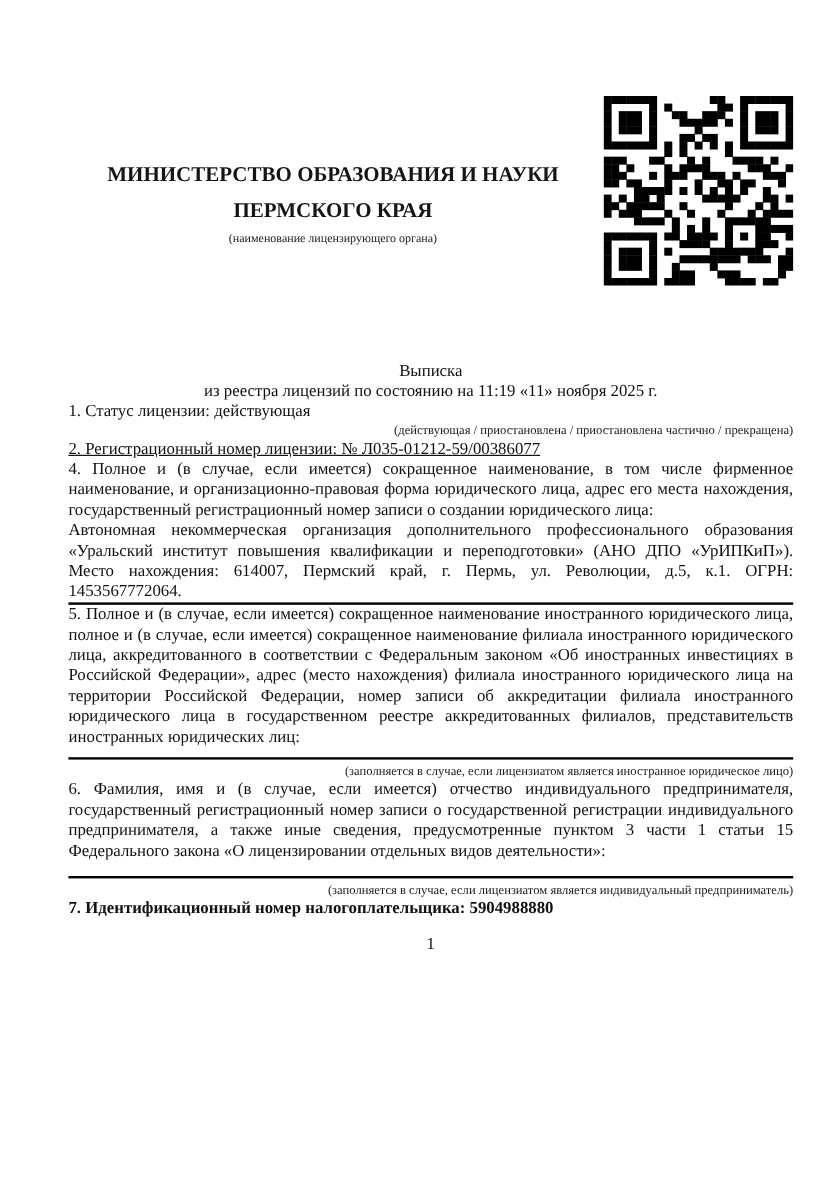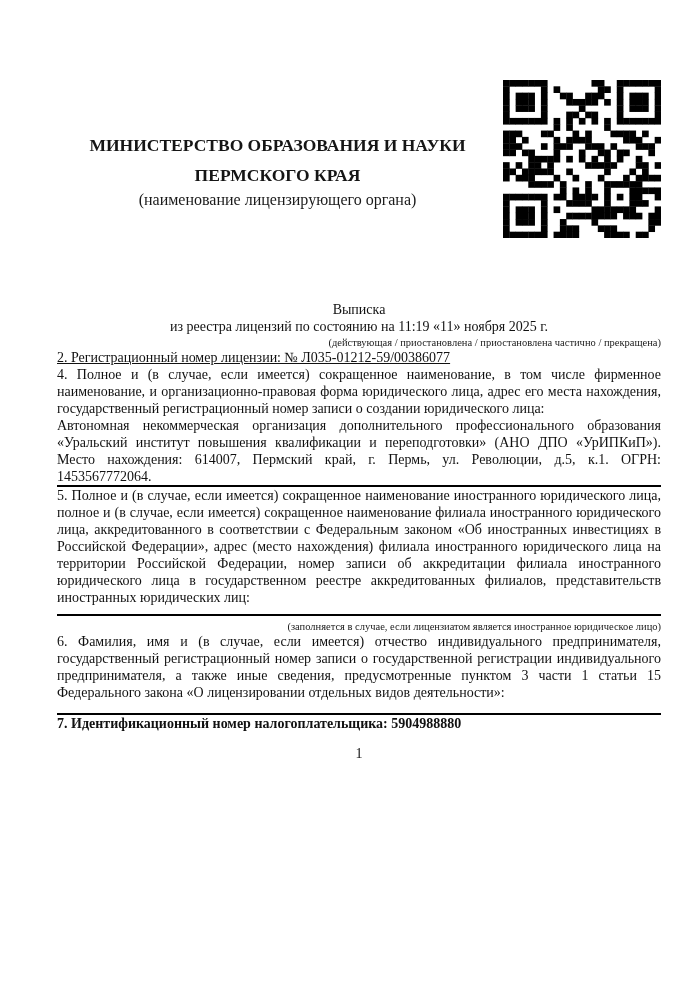--- a/index.html
+++ b/index.html
@@ -6,21 +6,21 @@
   .page{
     position:relative;width:700px;height:818px;background:#ffffff;
     font-family:"Liberation Serif","DejaVu Serif",serif;color:#111;
     overflow:hidden;
     padding-left:32px;
   }
   .header{
     position:absolute;left:50px;top:130px;width:455px;text-align:center;
   }
   .ministry{font-weight:bold;font-size:17.5px;line-height:30px;color:#151515;}
-  .hcaption{font-size:16px;line-height:14px;margin-top:3px;color:#1a1a1a;}
+  .hcaption{font-size:10px;line-height:14px;margin-top:3px;color:#1a1a1a;}
   .qr{position:absolute;left:503px;top:80px;width:158px;height:158px;}
   .content{position:absolute;left:57px;top:0;width:604px;}
   .content p{margin:0;padding:0;}
   .doc-title{margin-top:301px;text-align:center;font-size:14px;line-height:17px;}
   .line{font-size:14px;line-height:17px;}
   .para{font-size:14px;line-height:17px;text-align:justify;text-align-last:left;}
   .caption{font-size:10.5px;line-height:13px;text-align:right;color:#1a1a1a;}
   .rule{height:0;border-top:2px solid #000;}
   .mt-i1{margin-top:37px;}
   .cap1{margin-top:1px;}
@@ -361,34 +361,36 @@
         <rect x="139.04" y="151.68" width="6.67" height="6.67" fill="#000"></rect>
       </svg></div>
 
   <div class="content">
 
     <div class="doc-title">
       <div>Выписка</div>
       <div>из реестра лицензий по состоянию на 11:19 «11» ноября 2025 г.</div>
     </div>
 
+    <p class="line mt-i1">1. Статус лицензии: действующая</p>
     <div class="caption cap1">(действующая / приостановлена / приостановлена частично / прекращена)</div>
 
     <p class="line mt-i2">2. Регистрационный номер лицензии: № Л035-01212-59/00386077</p>
 
 
     <p class="para mt-i4">4. Полное и (в случае, если имеется) сокращенное наименование, в том числе фирменное наименование, и организационно-правовая форма юридического лица, адрес его места нахождения, государственный регистрационный номер записи о создании юридического лица:</p>
     <p class="para">Автономная некоммерческая организация дополнительного профессионального образования «Уральский институт повышения квалификации и переподготовки» (АНО ДПО «УрИПКиП»). Место нахождения: 614007, Пермский край, г. Пермь, ул. Революции, д.5, к.1. ОГРН: 1453567772064.</p>
     <div class="rule rule4"></div>
 
     <p class="para mt-i5">5. Полное и (в случае, если имеется) сокращенное наименование иностранного юридического лица, полное и (в случае, если имеется) сокращенное наименование филиала иностранного юридического лица, аккредитованного в соответствии с Федеральным законом «Об иностранных инвестициях в Российской Федерации», адрес (место нахождения) филиала иностранного юридического лица на территории Российской Федерации, номер записи об аккредитации филиала иностранного юридического лица в государственном реестре аккредитованных филиалов, представительств иностранных юридических лиц:</p>
     <div class="rule rule5"></div>
     <div class="caption cap5">(заполняется в случае, если лицензиатом является иностранное юридическое лицо)</div>
 
     <p class="para mt-i6">6. Фамилия, имя и (в случае, если имеется) отчество индивидуального предпринимателя, государственный регистрационный номер записи о государственной регистрации индивидуального предпринимателя, а также иные сведения, предусмотренные пунктом 3 части 1 статьи 15 Федерального закона «О лицензировании отдельных видов деятельности»:</p>
     <div class="rule rule6"></div>
+    <div class="caption cap6">(заполняется в случае, если лицензиатом является индивидуальный предприниматель)</div>
 
     <p class="line mt-i7">7. Идентификационный номер налогоплательщика: 5904988880</p>
 
     <div class="pagenum">1</div>
 
   </div>
 </div>
 
 </body></html>

